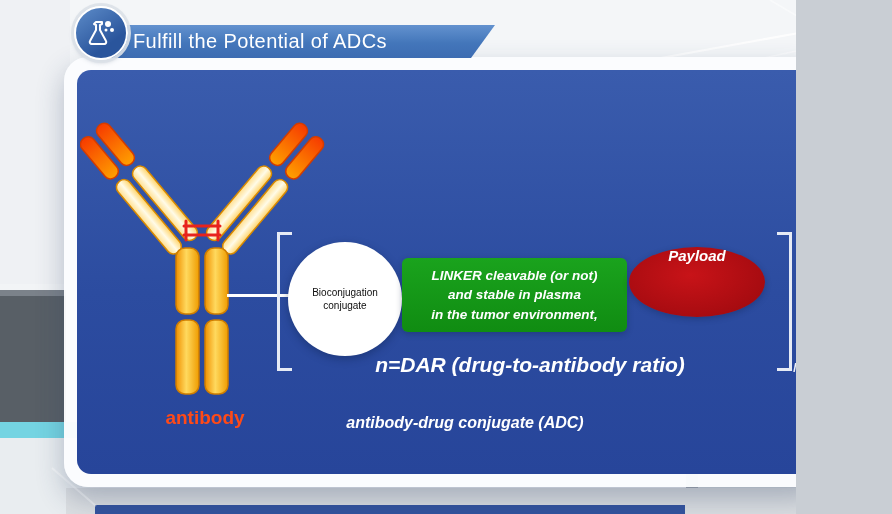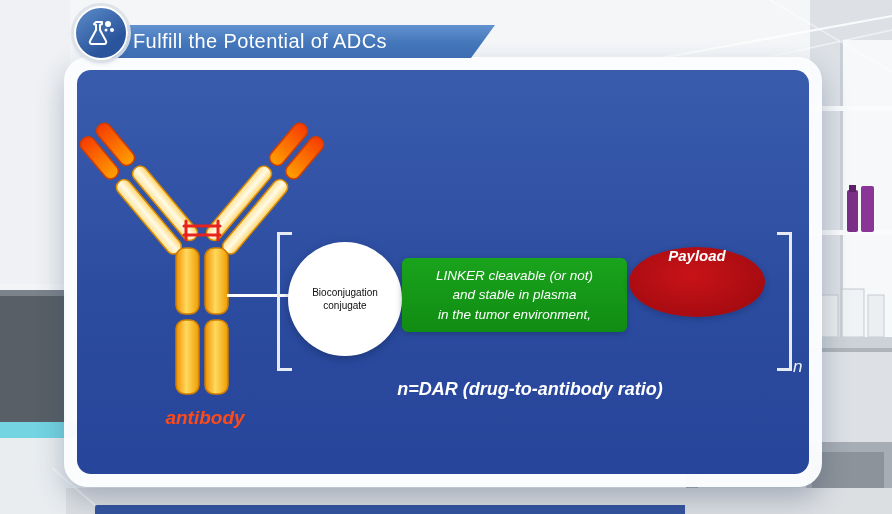--- a/index.html
+++ b/index.html
@@ -1,17 +1,17 @@
 <!DOCTYPE html>
 <html><head>
 <meta charset="utf-8">
 <style>
   html,body{margin:0;padding:0;background:#c9ced4;}
   #stage{
-    position:relative;width:892px;height:514px;overflow:hidden;
+    position:relative;width:796px;height:514px;overflow:hidden;
     font-family:"Liberation Sans",sans-serif;
     background:#000000;
   }
   .abs{position:absolute;}
   
   #banner{
     left:95px;top:25px;width:400px;height:33px;z-index:6;
     background:linear-gradient(180deg,#6392cf 0%,#4376ba 55%,#3d6cb2 100%);
     clip-path:polygon(0 0,100% 0,94% 100%,0 100%);
     display:flex;align-items:center;
@@ -34,34 +34,34 @@
     box-shadow:0 12px 28px rgba(40,60,95,.3);
   }
   #panel-blue{
     left:77px;top:70px;width:732px;height:404px;border-radius:14px;z-index:4;
     background:linear-gradient(180deg,#3a5cad 0%,#2c4ca0 55%,#27459a 100%);
   }
   
   #antibody-svg{left:80px;top:98px;z-index:5;}
   #antibody-label{
     left:130px;top:407px;width:150px;text-align:center;z-index:5;
-    color:#ff4a17;font-size:19px;font-weight:700;font-style:italic;
+    color:#ff4a17;font-size:19px;font-weight:700;
   }
   #connector{left:227px;top:294px;width:62px;height:3px;background:#ffffff;z-index:5;}
   #bio-circle{
     left:288px;top:242px;width:114px;height:114px;border-radius:50%;z-index:5;
     background:#ffffff;box-shadow:0 3px 8px rgba(10,25,60,.35);
     display:flex;flex-direction:column;align-items:center;justify-content:center;
     color:#0d0d0d;font-size:10px;line-height:1.3;text-align:center;
   }
   #linker-box{
     left:402px;top:258px;width:225px;height:74px;border-radius:6px;z-index:5;
     background:linear-gradient(180deg,#1aa31d 0%,#108c12 100%);
     display:flex;flex-direction:column;align-items:center;justify-content:center;
-    color:#ffffff;font-size:13.5px;font-weight:400;font-style:italic;line-height:1.42;
+    color:#ffffff;font-size:13.5px;font-weight:700;font-style:italic;line-height:1.42;
     text-align:center;box-shadow:0 2px 6px rgba(10,25,60,.3);
   }
   #payload-ellipse{
     left:629px;top:247px;width:136px;height:70px;border-radius:50%;z-index:5;
     background:radial-gradient(ellipse at 45% 40%,#c81318 0%,#a50b10 75%);
     display:flex;align-items:flex-start;justify-content:center;
     color:#ffffff;font-size:15px;font-weight:700;font-style:italic;
     box-shadow:0 2px 6px rgba(10,25,60,.3);
   }
   .bracket{width:12px;height:133px;top:232px;z-index:5;}
@@ -71,22 +71,22 @@
   }
   #bracket-right{
     left:777px;
     border-right:3px solid #e6ebf5;border-top:3px solid #e6ebf5;border-bottom:3px solid #e6ebf5;
   }
   #bracket-n{
     left:793px;top:357px;width:24px;z-index:5;
     color:#eef2f8;font-size:17px;font-style:italic;
   }
   #dar-text{
-    left:330px;top:379px;width:400px;text-align:center;z-index:5;
-    color:#ffffff;font-size:18px;font-weight:700;font-style:italic;
+    left:330px;top:353px;width:400px;text-align:center;z-index:5;
+    color:#ffffff;font-size:21px;font-weight:700;font-style:italic;
   }
   #adc-text{
     left:270px;top:414px;width:390px;text-align:center;z-index:5;
     color:#ffffff;font-size:16px;font-weight:700;font-style:italic;
   }
   #bg-svg,#deco-svg{left:0;top:0;z-index:0;}
   #deco-svg{z-index:2;}
 </style>
 </head>
 <body>
@@ -214,14 +214,15 @@
 
   <div id="payload-ellipse" class="abs">
     <span>Payload</span>
   </div>
 
   <div id="bracket-left" class="abs bracket"></div>
   <div id="bracket-right" class="abs bracket"></div>
   <div id="bracket-n" class="abs">n</div>
 
   <div id="dar-text" class="abs">n=DAR (drug-to-antibody ratio)</div>
+  <div id="adc-text" class="abs">antibody-drug conjugate (ADC)</div>
 
 </div>
 
 </body></html>

